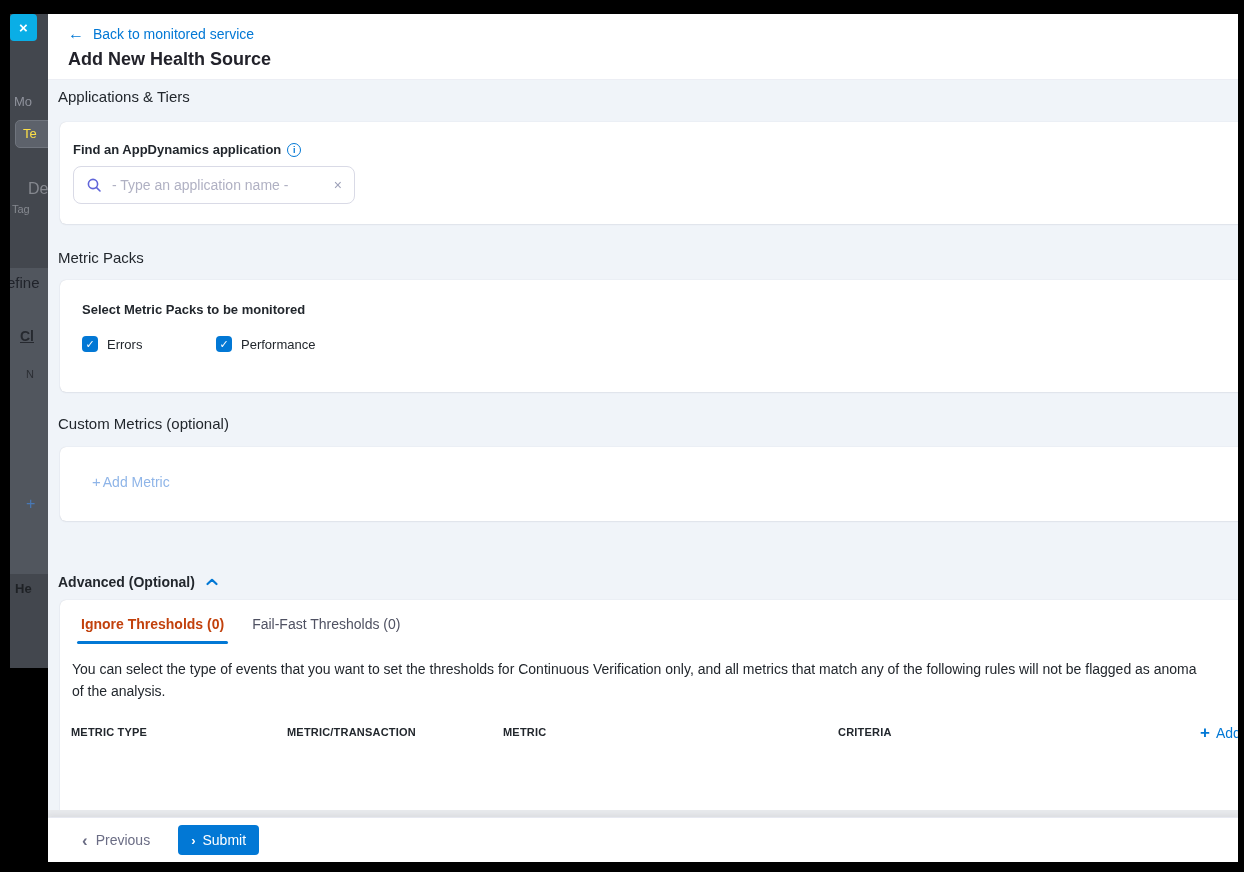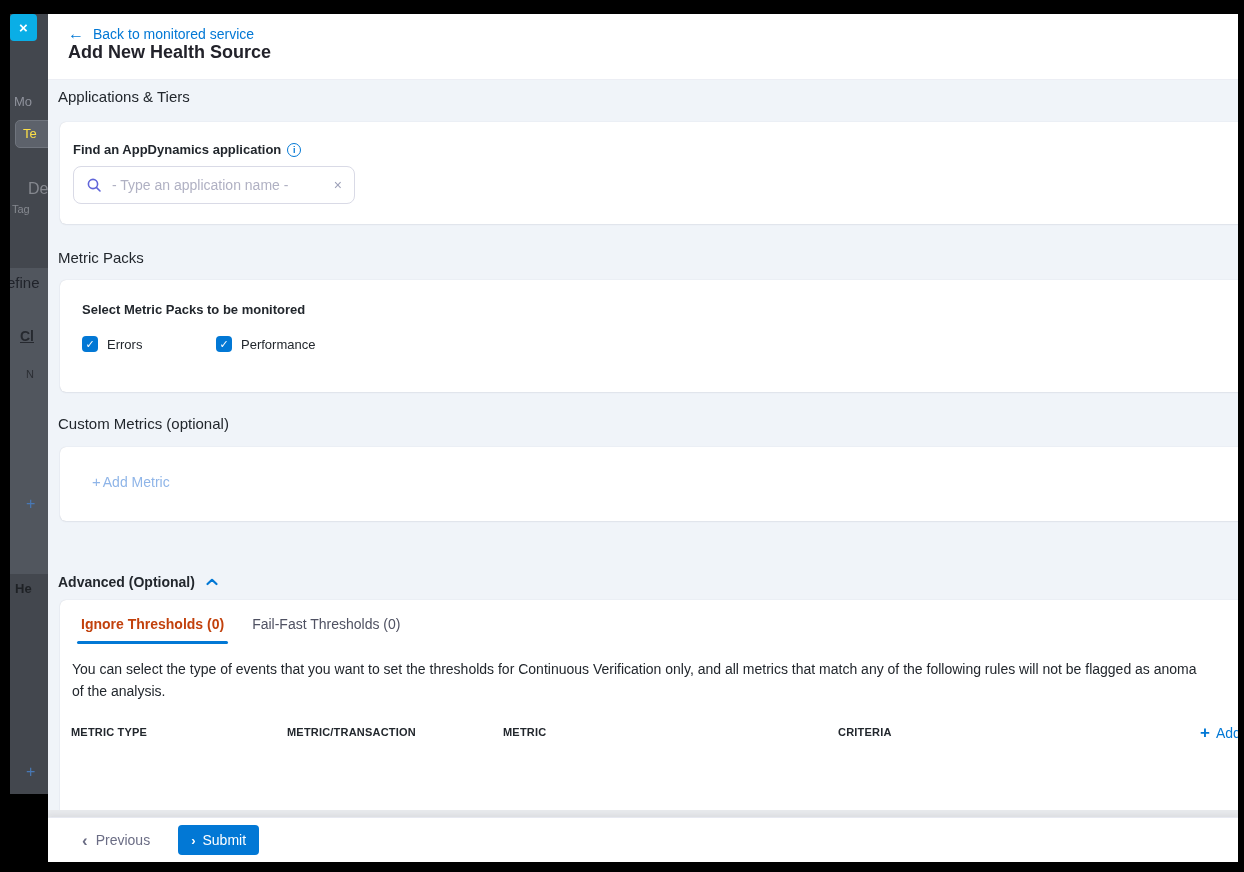--- a/index.html
+++ b/index.html
@@ -1,20 +1,20 @@
 <!DOCTYPE html>
 <html><head>
 <meta charset="utf-8">
 <style>
   * { margin:0; padding:0; box-sizing:border-box; }
   html,body { width:1244px; height:872px; background:#000; font-family:"Liberation Sans", sans-serif; }
   .stage { position:relative; width:1244px; height:872px; background:#000; overflow:hidden; }
 
   
-  .backdrop { position:absolute; left:10px; top:14px; width:38px; height:780px;
+  .backdrop { position:absolute; left:10px; top:14px; width:38px; height:654px;
               background:#43474e; overflow:hidden; }
   .backdrop .zoneB { position:absolute; left:0; top:254px; width:38px; height:306px; background:#51565e; }
   .frag { position:absolute; white-space:nowrap; }
   #frag-mo   { left:4px;  top:80px;  font-size:13px; color:#8f929c; }
   #frag-te-chip { position:absolute; left:5px; top:106px; width:40px; height:28px;
                   background:#5d626b; border:1px solid #70757e; border-radius:5px; }
   #frag-te   { left:13px; top:112px; font-size:13px; color:#fde047; }
   #frag-des  { left:18px;  top:166px; font-size:16px; color:#85888f; }
   #frag-tag  { left:2px;  top:189px; font-size:11px; color:#85888f; }
   #frag-efine{ left:-3px; top:260px; font-size:15px; color:#20232a; }
@@ -30,21 +30,21 @@
                justify-content:center; color:#fff; font-size:15px; font-weight:bold;
                cursor:pointer; z-index:5; }
 
   
   .drawer { position:absolute; left:48px; top:14px; width:1190px; height:848px;
             background:#fff; display:flex; flex-direction:column; overflow:hidden; }
 
   .drawer-header { height:66px; padding:12px 0 0 20px; background:#fff; border-bottom:1px solid #eceef4; }
   .back-link { display:flex; align-items:center; gap:9px; color:#0278d5; font-size:14px; cursor:pointer; }
   .back-arrow { font-size:16px; line-height:1; }
-  .drawer-title { font-size:18px; font-weight:bold; color:#22222a; }
+  .drawer-title { margin-top:7px; font-size:18px; font-weight:bold; color:#22222a; }
 
   .tabbar { position:relative; z-index:3; height:40px; background:#fff; display:flex;
             padding-left:20px; gap:36px; box-shadow:0 3px 5px rgba(96,97,112,0.14); }
   .tab { position:relative; font-size:14px; color:#4f5162; display:flex; align-items:center; cursor:pointer; }
   .tab.active { font-weight:bold; color:#22222a; }
   .tab .tab-underline { display:none; }
   .tab.active .tab-underline { display:block; position:absolute; left:-6px; right:-6px; bottom:0;
                                height:3px; background:#0278d5; border-radius:2px 2px 0 0; }
 
   .content { position:relative; flex:1; background:#f0f4f9; overflow:hidden; padding-top:7px; }

